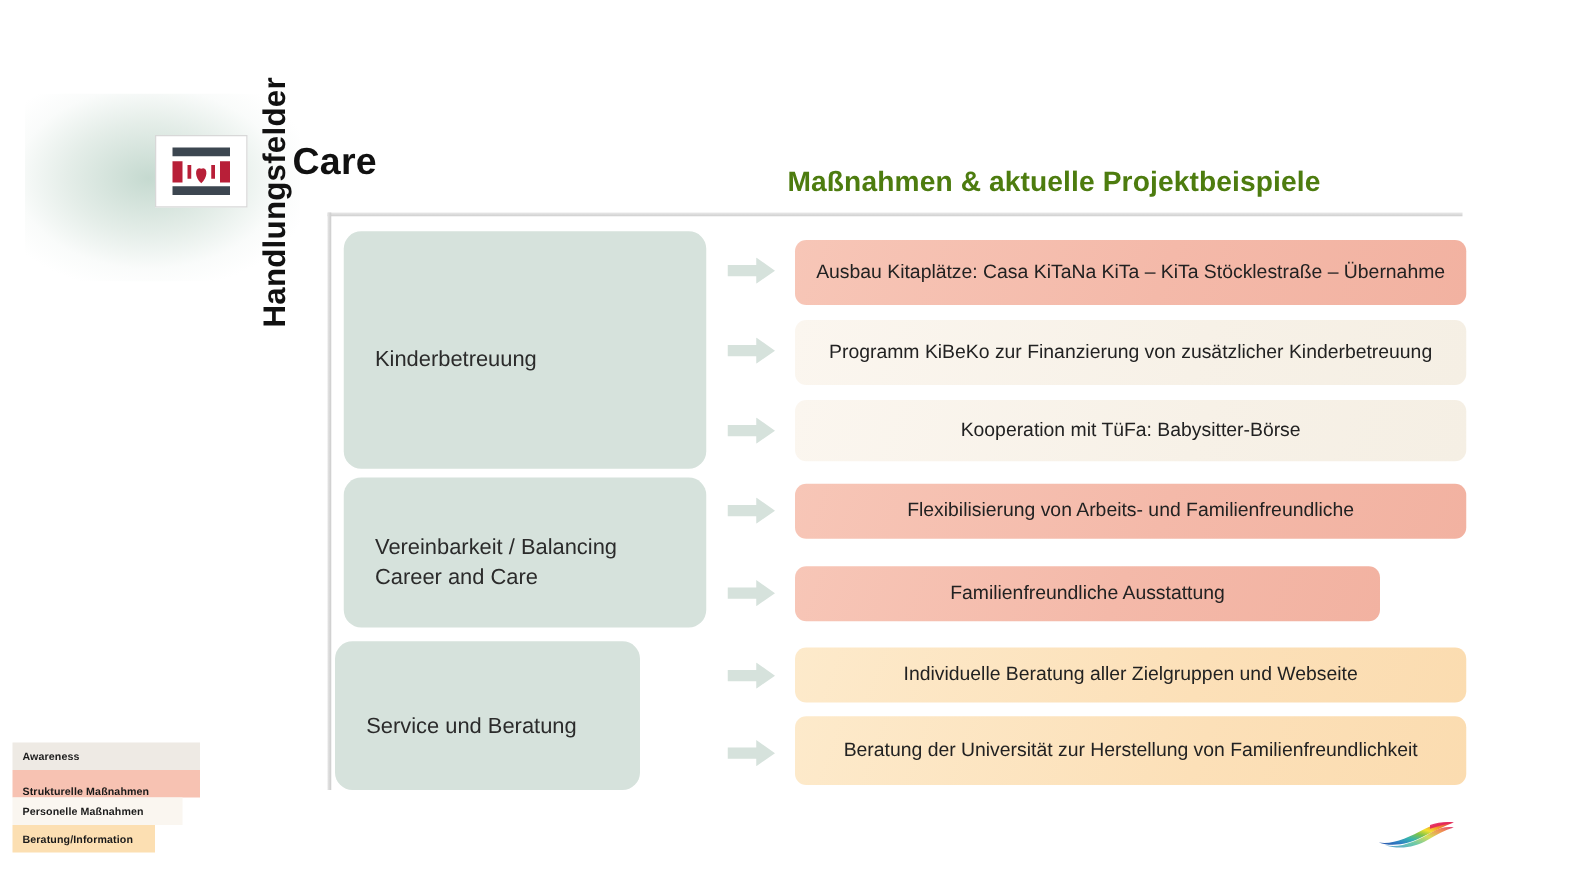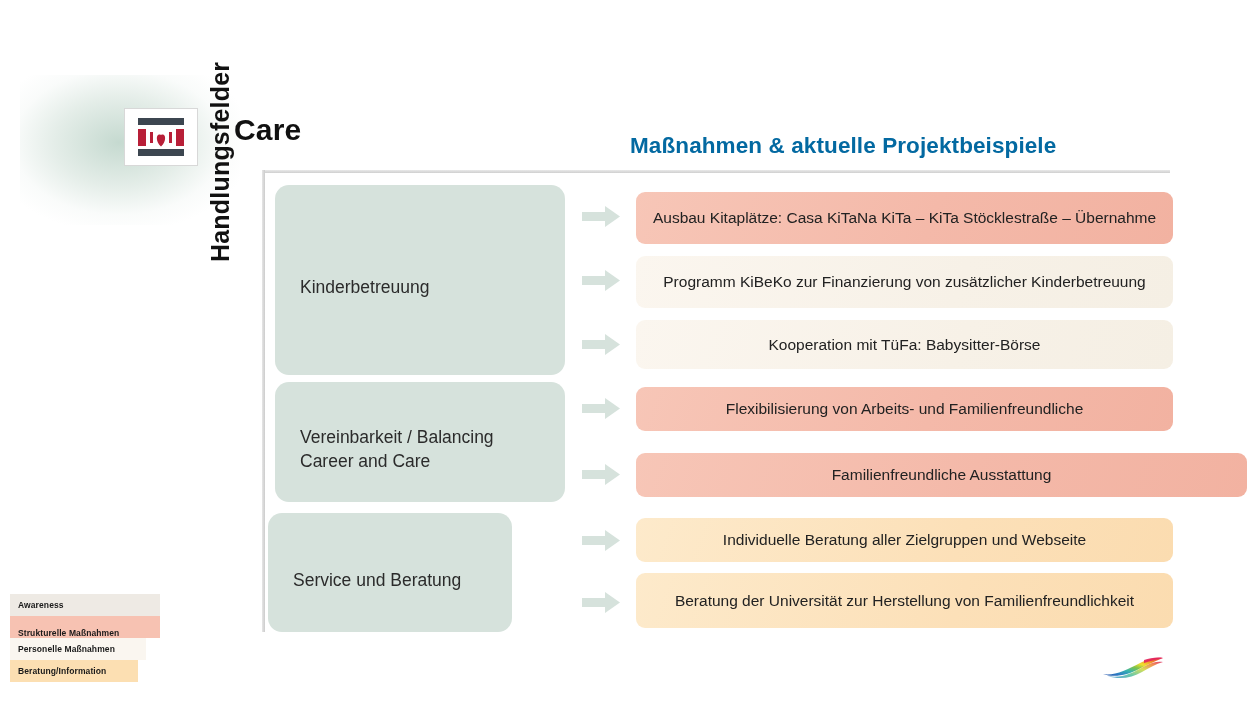--- a/index.html
+++ b/index.html
@@ -28,21 +28,21 @@
   .logo-badge svg{display:block;}
 
   .section-title{
     position:absolute;left:234px;top:113px;
     font-size:30px;font-weight:bold;color:#111;
     letter-spacing:.2px;
   }
 
   .main-title{
     position:absolute;left:630px;top:133px;
-    font-size:22.5px;font-weight:bold;color:#0369a1;
+    font-size:22.5px;font-weight:bold;color:#4d7c0f;
     letter-spacing:.1px;white-space:nowrap;
   }
 
   
   .rule-top{
     position:absolute;left:262px;top:170px;width:908px;height:3px;
     background:linear-gradient(to bottom,#e9e9e9,#cfcfcf);
   }
   .rule-left{
     position:absolute;left:262px;top:170px;width:3px;height:462px;
@@ -108,21 +108,21 @@
     display:flex;align-items:center;
     padding-left:8px;
     box-sizing:border-box;
     font-size:8.5px;font-weight:bold;color:#1a1a1a;
     letter-spacing:.1px;
     white-space:nowrap;
   }
   .lg-aware {background:#eeeae4;width:150px;}
   .lg-struct{background:#f7c2b2;width:150px;align-items:flex-end;}
   .lg-pers  {background:#faf6f0;width:136px;}
-  .lg-berat {background:#fcdfb2;width:128px;}
+  .lg-berat {background:#fcdfb2;width:114px;}
 
   
   .corner-logo{
     position:absolute;left:1100px;top:655px;width:66px;height:28px;
   }
   .corner-logo svg{display:block;}
 </style>
 </head>
 <body>
 
@@ -209,21 +209,21 @@
   </div>
 
   <div class="msr pers" style="left:636px;top:320px;width:537px;height:49px;">
     <span>Kooperation mit TüFa: Babysitter-Börse</span>
   </div>
 
   <div class="msr struct" style="left:636px;top:387px;width:537px;height:44px;">
     <span>Flexibilisierung von Arbeits- und Familienfreundliche</span>
   </div>
 
-  <div class="msr struct" style="left:636px;top:453px;width:611px;height:44px;">
+  <div class="msr struct" style="left:636px;top:453px;width:468px;height:44px;">
     <span>Familienfreundliche Ausstattung</span>
   </div>
 
   <div class="msr berat" style="left:636px;top:518px;width:537px;height:44px;">
     <span>Individuelle Beratung aller Zielgruppen und Webseite</span>
   </div>
 
   <div class="msr berat" style="left:636px;top:573px;width:537px;height:55px;">
     <span>Beratung der Universität zur Herstellung von Familienfreundlichkeit</span>
   </div>

